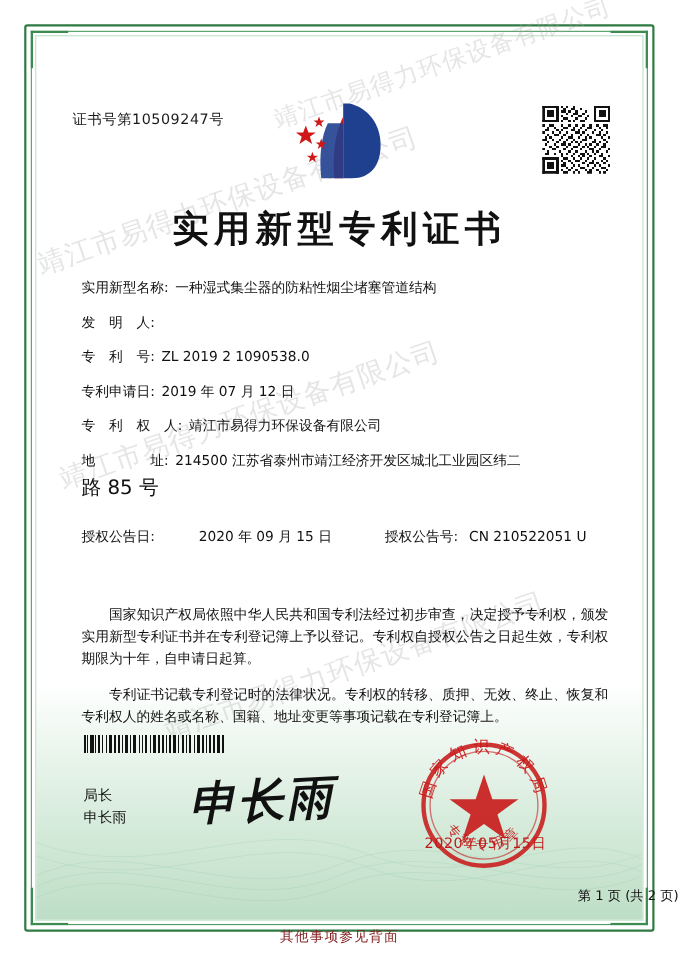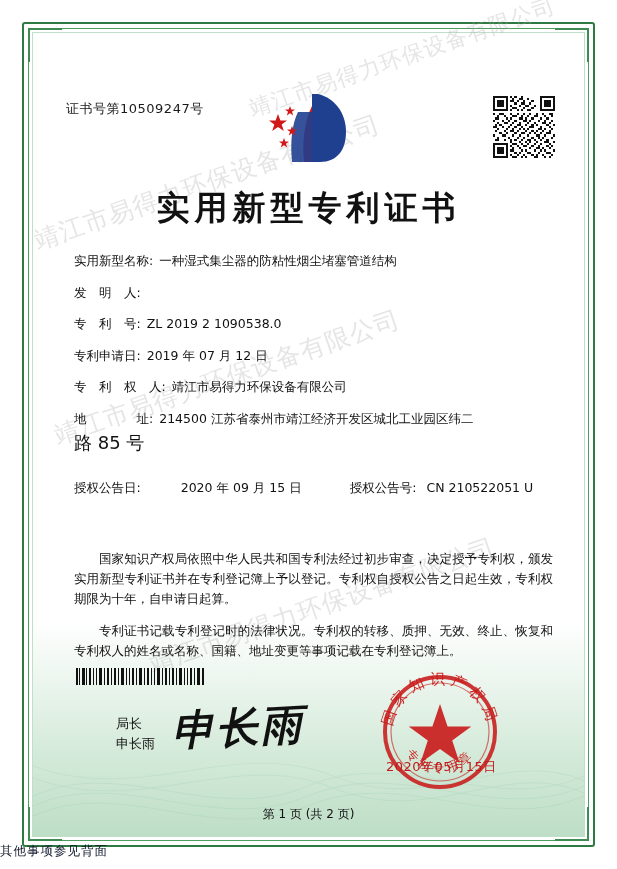--- a/index.html
+++ b/index.html
@@ -188,21 +188,20 @@
     width: 128px; height: 17px;
   }
 
   
   .sig-label {
     position: absolute;
     left: 76px; top: 714px;
     font-size: 13px;
     line-height: 20px;
     color: #111;
-    margin-left: 40px;
   }
   .sig-script {
     position: absolute;
     left: 172px; top: 700px;
     font-family: "DejaVu Serif", "Liberation Serif", serif;
     font-size: 42px;
     font-weight: bold;
     font-style: italic;
     color: #111;
     letter-spacing: 2px;
@@ -222,30 +221,31 @@
     color: #c01a1a;
     letter-spacing: 0.5px;
     font-family: "DejaVu Sans", "Liberation Sans", sans-serif;
   }
 
   
   .page-no {
     position: absolute;
     left: 0; right: 0;
     top: 806px;
-    text-align: center;
+    text-align: right;
     font-size: 12px;
     color: #111;
   }
   .note {
     position: absolute;
     left: 0; right: 0;
     top: 843px;
+    text-align: center;
     font-size: 12.5px;
-    color: #0f172a;
+    color: #7f1d1d;
     letter-spacing: 1px;
   }
 </style>
 </head>
 <body>
 
 <div class="page">
 
   <div class="border-outer"></div>
   <div class="border-inner"></div>

